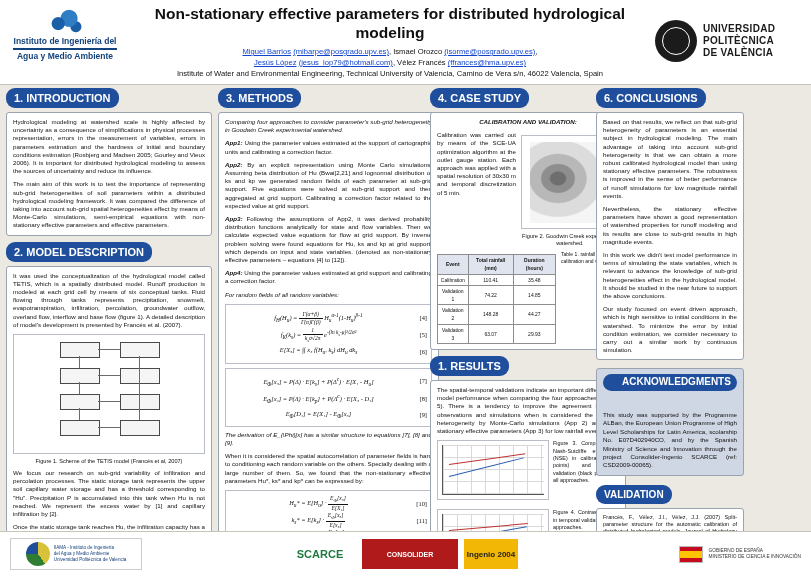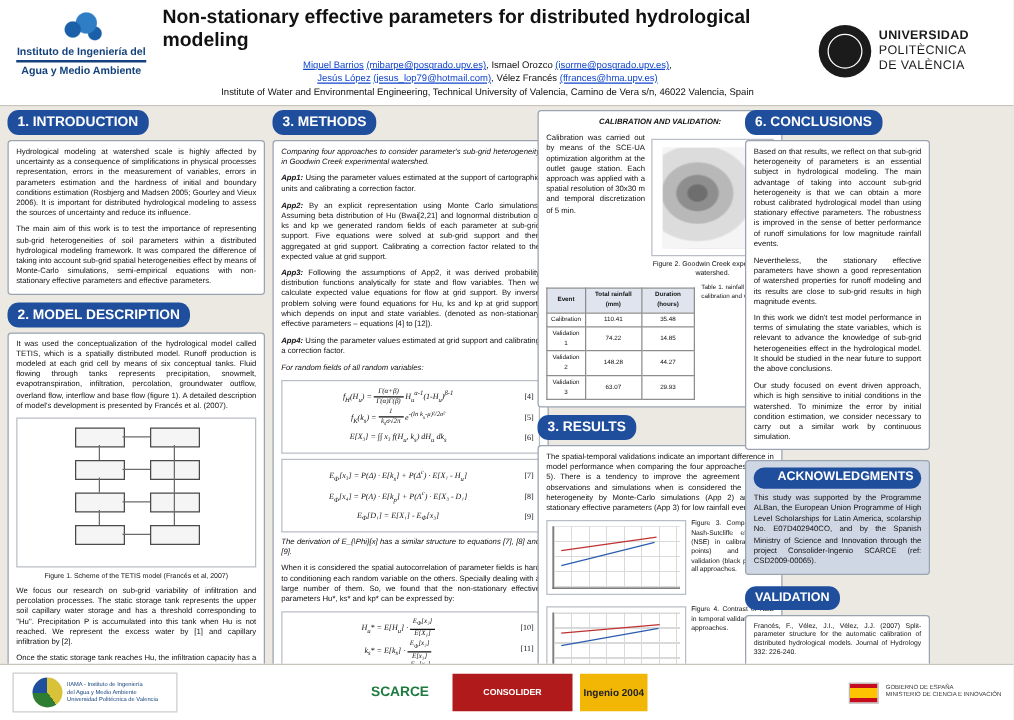--- a/index.html
+++ b/index.html
@@ -30,21 +30,21 @@
       radial-gradient(circle at 82% 72%, #1a5fa8 0 5px, transparent 6px);
   }
   .logo-left .txt{
     margin-top:2px;text-align:center;color:#14427d;
     font-size:8.5px;font-weight:bold;line-height:10px;
   }
   .logo-left .rule{width:104px;height:2px;background:#14427d;margin:2px auto 1px;}
 
   .title{
     position:absolute;left:130px;top:4px;width:520px;
-    text-align:left;font-size:15.5px;font-weight:bold;line-height:19px;color:#111;
+    text-align:center;font-size:15.5px;font-weight:bold;line-height:19px;color:#111;
   }
   .authors{
     position:absolute;left:130px;top:46px;width:520px;text-align:center;
     font-size:7.6px;line-height:11px;color:#111;
   }
   .authors .name{color:#1144cc;text-decoration:underline;margin-top:26px;}
   .affil{color:#111;text-decoration:none;}
 
   .logo-right{
     position:absolute;right:6px;top:8px;width:150px;height:66px;
@@ -53,21 +53,21 @@
   .upv-seal{
     width:42px;height:42px;border-radius:50%;
     background:#1b1b1b;
     position:relative;flex:0 0 auto;
   }
   .upv-seal:after{
     content:"";position:absolute;left:7px;top:7px;right:7px;bottom:7px;
     border-radius:50%;border:1px solid #fff;
   }
   .upv-text{font-size:10px;line-height:12px;color:#1b1b1b;font-weight:bold;letter-spacing:.3px;}
-  .upv-text .l2{font-weight:normal;}
+  .upv-text .l2{font-weight:bold;}
 
   
   .col{position:absolute;top:88px;}
   .c1{left:6px;width:206px;}
   .c2{left:218px;width:221px;}
   .c3{left:430px;width:196px;}
   .c4{left:596px;width:148px;}
 
   .sec-title{
     background:#1f4e9c;color:#fff;font-weight:bold;
@@ -140,21 +140,21 @@
   }
   .rfig .ln{position:absolute;height:1px;background:#2a5db0;transform-origin:left center;}
   .rfig .ln.red{background:#c03030;}
 
   .ack{
     background:#cfd6e4;border:1px solid #9aa3b0;border-radius:3px;padding:5px 6px;
     font-size:6.2px;line-height:8.4px;text-align:justify;
   }
   .ack-title{
     background:#1f4e9c;color:#fff;font-weight:bold;font-size:10px;
-    padding:4px 19px;border-radius:9px;display:block;text-align:right;margin-bottom:4px;
+    padding:4px 19px;border-radius:9px;display:block;text-align:right;margin-bottom:20px;
   }
   .refs{font-size:5.5px;line-height:7.2px;text-align:justify;}
   .refs p{margin:0 0 4px 0;}
 
   
   .footer{
     position:absolute;left:0;bottom:0;width:811px;height:44px;background:#ffffff;
     border-top:1px solid #c8c4bb;display:flex;align-items:center;
   }
   .f-logo{height:30px;display:flex;align-items:center;justify-content:center;font-size:5.5px;color:#333;}
@@ -313,20 +313,21 @@
         <div class="eq">
           <span class="body">k<sub>p</sub>* = E[k<sub>p</sub>] · <span class="frac"><span class="n">E<sub>Φ</sub>[x₄]</span><span class="d">E[x₄]</span></span></span>
           <span class="num">[12]</span>
         </div>
       </div>
     </div>
   </div>
 
   <div class="col c3">
 
+    <div class="sec-title">4. CASE STUDY</div>
     <div class="panel">
       <p class="b i" style="text-align:center">CALIBRATION AND VALIDATION:</p>
       <div style="display:flex;gap:5px;">
         <div style="flex:1">
           <p>Calibration was carried out by means of the SCE-UA optimization algorithm at the outlet gauge station. Each approach was applied with a spatial resolution of 30x30 m and temporal discretization of 5 min.</p>
         </div>
         <div style="flex:0 0 98px">
           <div class="fig dem">
             <div class="terr"></div>
           </div>
@@ -365,21 +366,21 @@
               <td>29.93</td>
             </tr>
           </tbody>
         </table>
         <div style="flex:0 0 58px;font-size:5px;line-height:6.4px">Table 1. rainfall events for calibration and validation</div>
       </div>
     </div>
 
     <div style="height:6px"></div>
 
-    <div class="sec-title">3. RESULTS</div>
+    <div class="sec-title">1. RESULTS</div>
     <div class="panel">
       <p>The spatial-temporal validations indicate an important difference in model performance when comparing the four approaches (Figure 5). There is a tendency to improve the agreement between observations and simulations when is considered the sub-grid heterogeneity by Monte-Carlo simulations (App 2) and non-stationary effective parameters (App 3) for low rainfall events.</p>
 
       <div class="results-figs">
         <div class="left">
           <div class="rfig">
             <div class="gridplot"></div>
             <div class="ln" style="left:10%;top:60%;width:70%;transform:rotate(-14deg)"></div>
             <div class="ln red" style="left:10%;top:40%;width:70%;transform:rotate(-8deg)"></div>
           </div>

